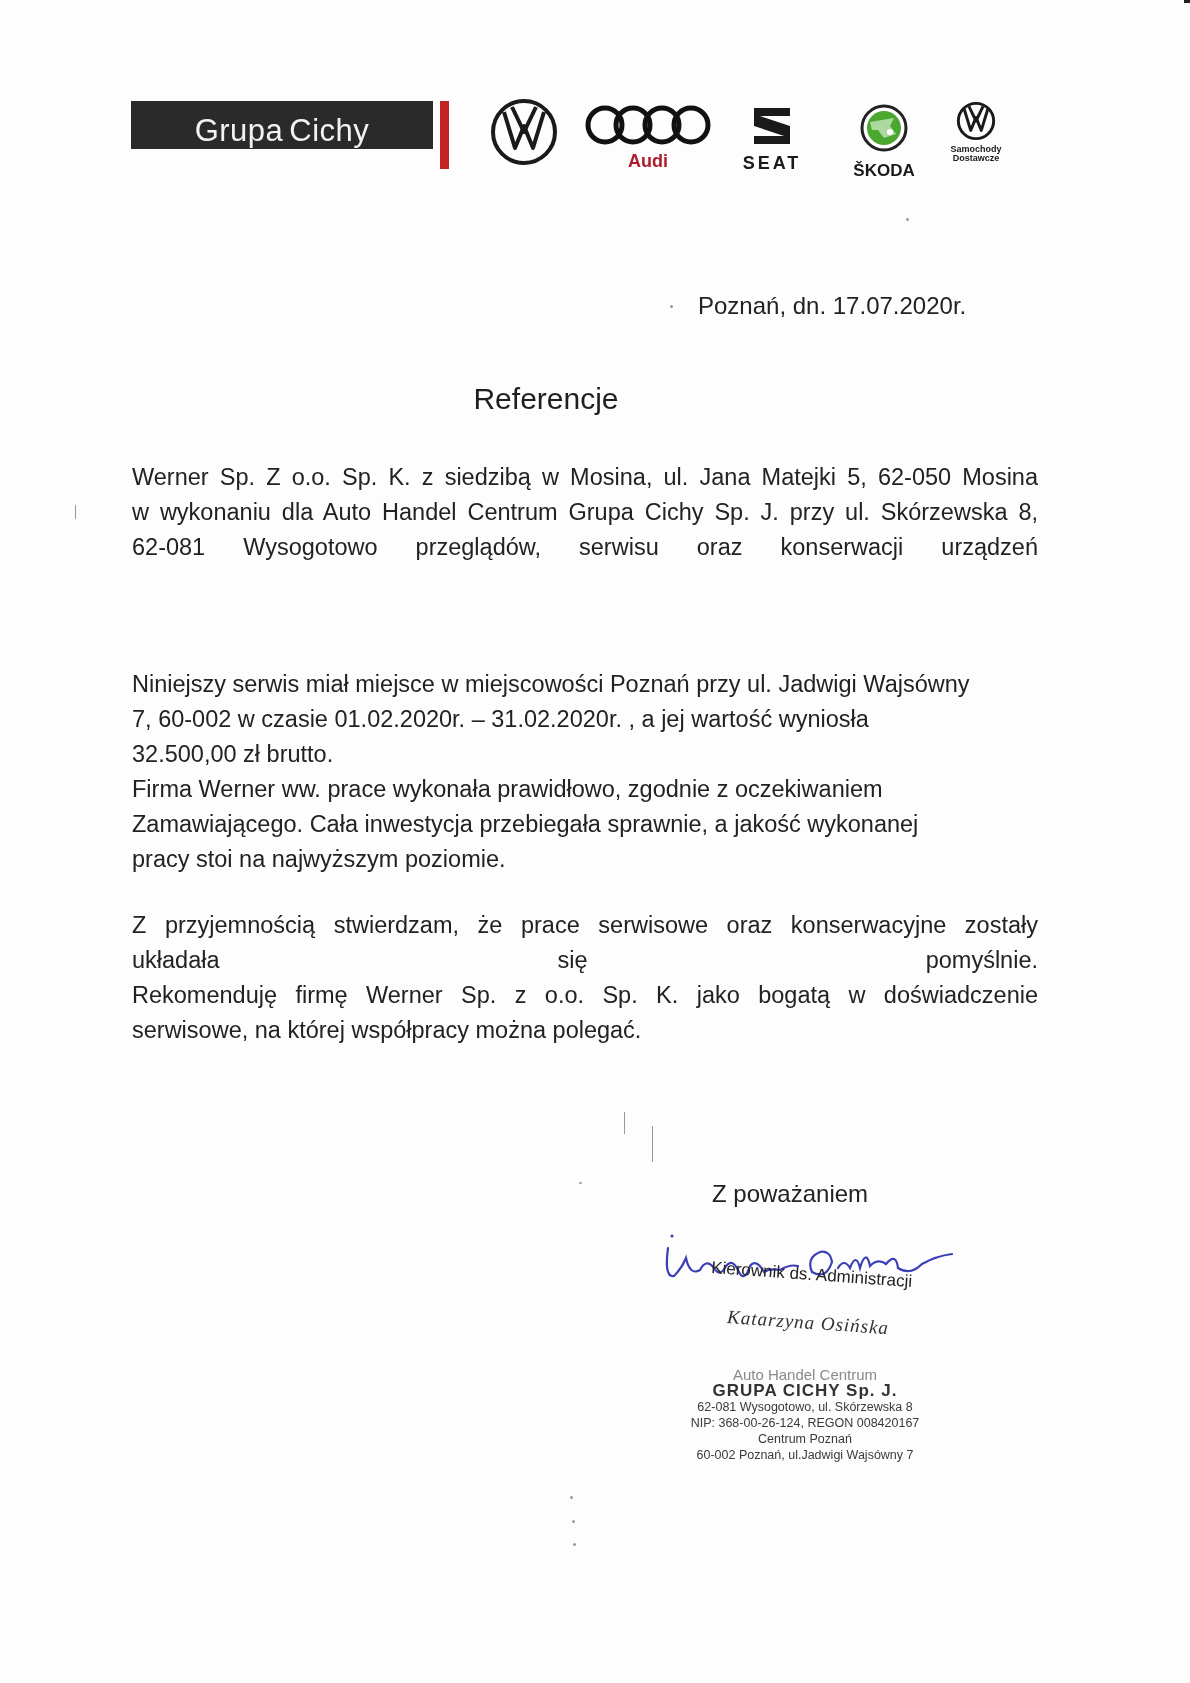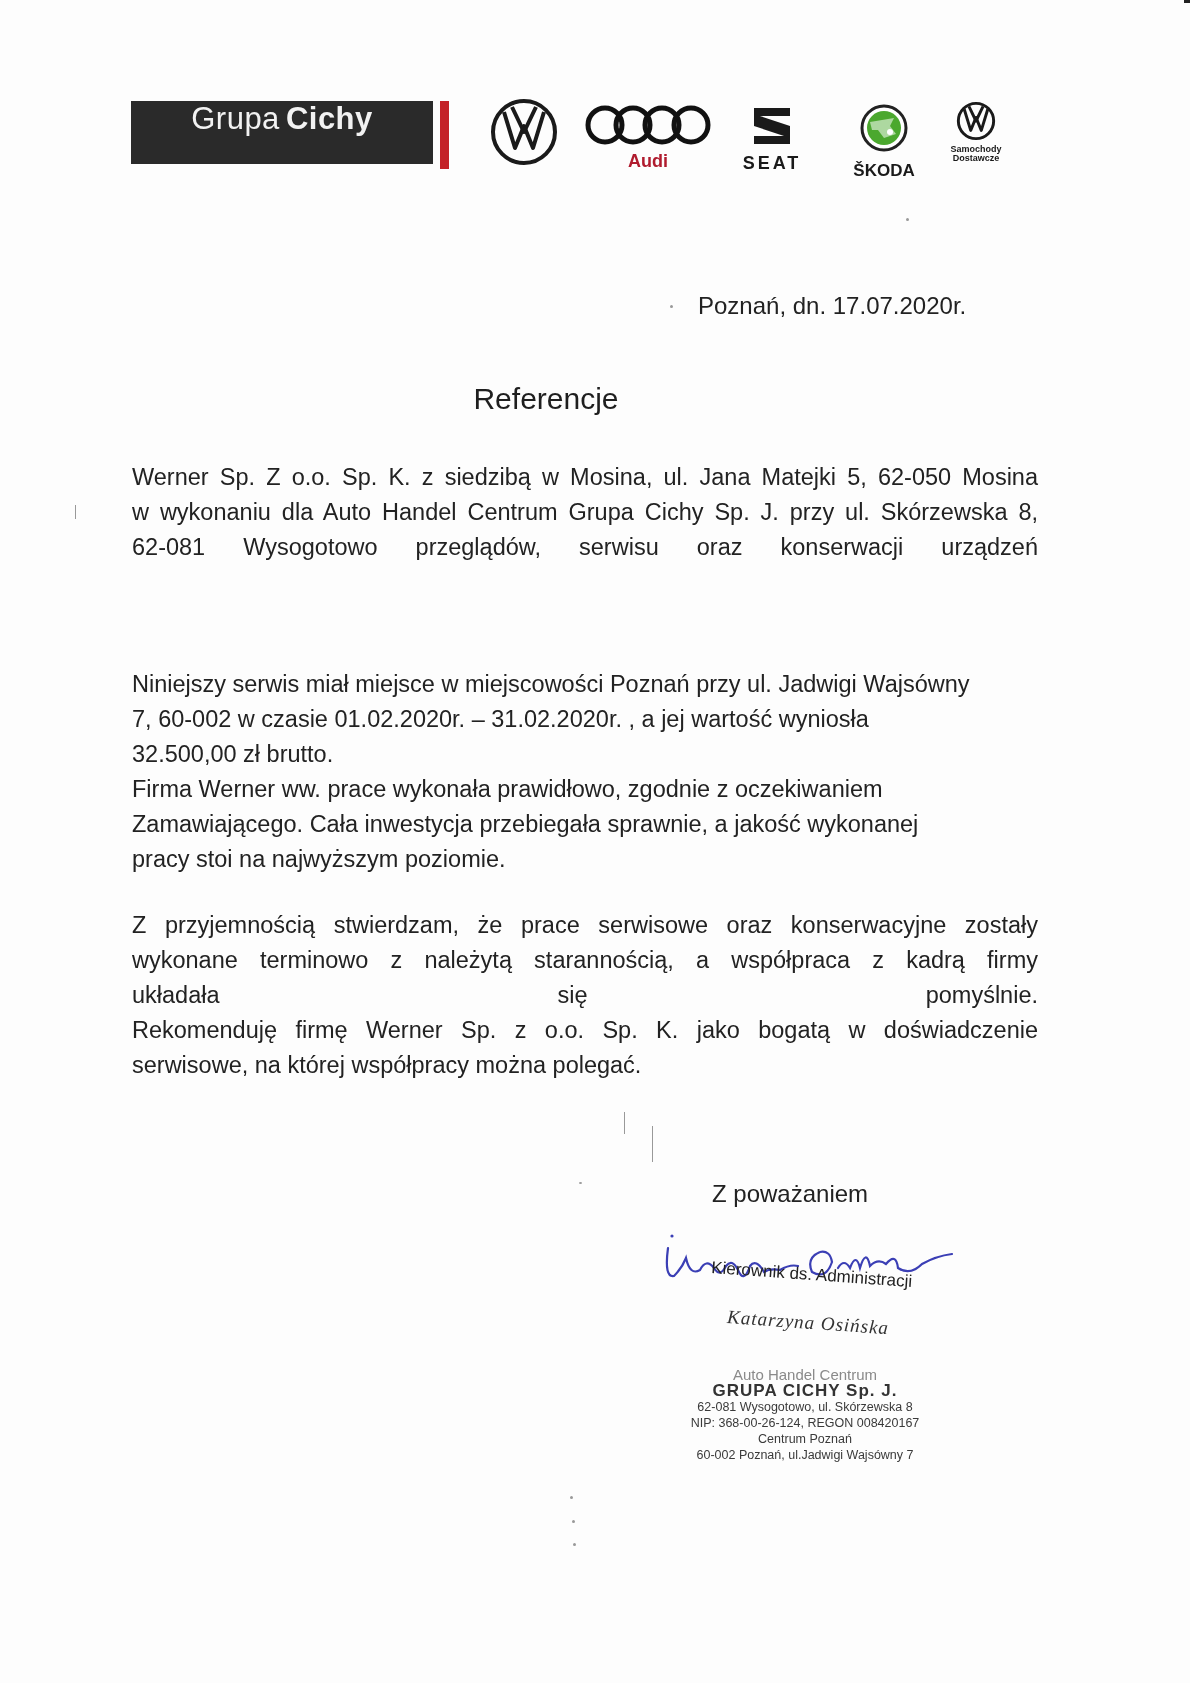--- a/index.html
+++ b/index.html
@@ -1,23 +1,23 @@
 <!DOCTYPE html>
 <html><head>
   <meta charset="utf-8">
   <style>
     * { box-sizing: border-box; margin: 0; padding: 0; }
     html, body { width: 1190px; height: 1683px; background: #ffffff; overflow: hidden; }
     body { position: relative; font-family: "Liberation Sans", "DejaVu Sans", sans-serif; color: #1a1a1a; }
     .page { position: absolute; left: 0; top: 0; width: 1190px; height: 1683px; background: #fdfdfd; }
 
     
-    .brand-box { position: absolute; left: 131px; top: 101px; width: 302px; height: 63px; background: #2a2a2a;
-      display: flex; align-items: flex-start; justify-content: center; color: #f2f2f2; font-size: 31px; letter-spacing: 0.5px; }
-    .brand-box .bold { font-weight: bold; margin-left: 6px; }
+    .brand-box { position: absolute; left: 131px; top: 101px; width: 302px; height: 48px; background: #2a2a2a;
+      display: flex; align-items: flex-end; justify-content: center; color: #f2f2f2; font-size: 31px; letter-spacing: 0.5px; }
+    .brand-box .bold { font-weight: normal; margin-left: 6px; }
     .red-bar { position: absolute; left: 440px; top: 101px; width: 9px; height: 68px; background: #c42127; }
     .logo { position: absolute; text-align: center; }
     .logo svg { display: block; margin: 0 auto; }
     .logo-label { font-weight: bold; font-size: 15px; line-height: 1; margin-top: 4px; }
     .logo-vw { left: 489px; top: 98px; width: 70px; }
     .logo-audi { left: 583px; top: 104px; width: 130px; }
     .logo-audi .logo-label { color: #b01b2e; font-size: 18px; margin-top: 6px; }
     .logo-seat { left: 730px; top: 104px; width: 84px; }
     .logo-seat .logo-label { font-size: 18px; letter-spacing: 3px; margin-top: 6px; }
     .logo-skoda { left: 851px; top: 104px; width: 66px; }
@@ -117,21 +117,20 @@
     <span class="line">Niniejszy serwis miał miejsce w miejscowości Poznań przy ul. Jadwigi Wajsówny</span>
     <span class="line">7, 60-002 w czasie 01.02.2020r. – 31.02.2020r. , a jej wartość wyniosła</span>
     <span class="line">32.500,00 zł brutto.</span>
     <span class="line">Firma Werner ww. prace wykonała prawidłowo, zgodnie z oczekiwaniem</span>
     <span class="line">Zamawiającego. Cała inwestycja przebiegała sprawnie, a jakość wykonanej</span>
     <span class="line">pracy stoi na najwyższym poziomie.</span>
   </div>
 
   <div class="para p3">
     <span class="jline">Z przyjemnością stwierdzam, że prace serwisowe oraz konserwacyjne zostały</span>
-    <span class="jline">wykonane terminowo z należytą starannością, a współpraca z kadrą firmy</span>
     <span class="jline">układała się pomyślnie.</span>
     <span class="jline">Rekomenduję firmę Werner Sp. z o.o. Sp. K. jako bogatą w doświadczenie</span>
     <span class="line">serwisowe, na której współpracy można polegać.</span>
   </div>
 
   <div class="regards">Z poważaniem</div>
 
   <svg class="signature" viewBox="0 0 300 70">
     <path d="M8 20 Q4 50 14 48 Q22 40 26 30 Q30 48 40 42 Q46 30 54 40 Q60 50 66 38 Q72 30 78 42 Q84 56 90 38 Q96 30 104 44 Q110 40 120 42 Q130 36 138 38" fill="none" stroke="#3b3fb5" stroke-width="2.2" stroke-linecap="round"></path>
     <path d="M160 24 Q146 30 152 44 Q166 52 172 34 Q170 22 160 24" fill="none" stroke="#3b3fb5" stroke-width="2.2"></path>

